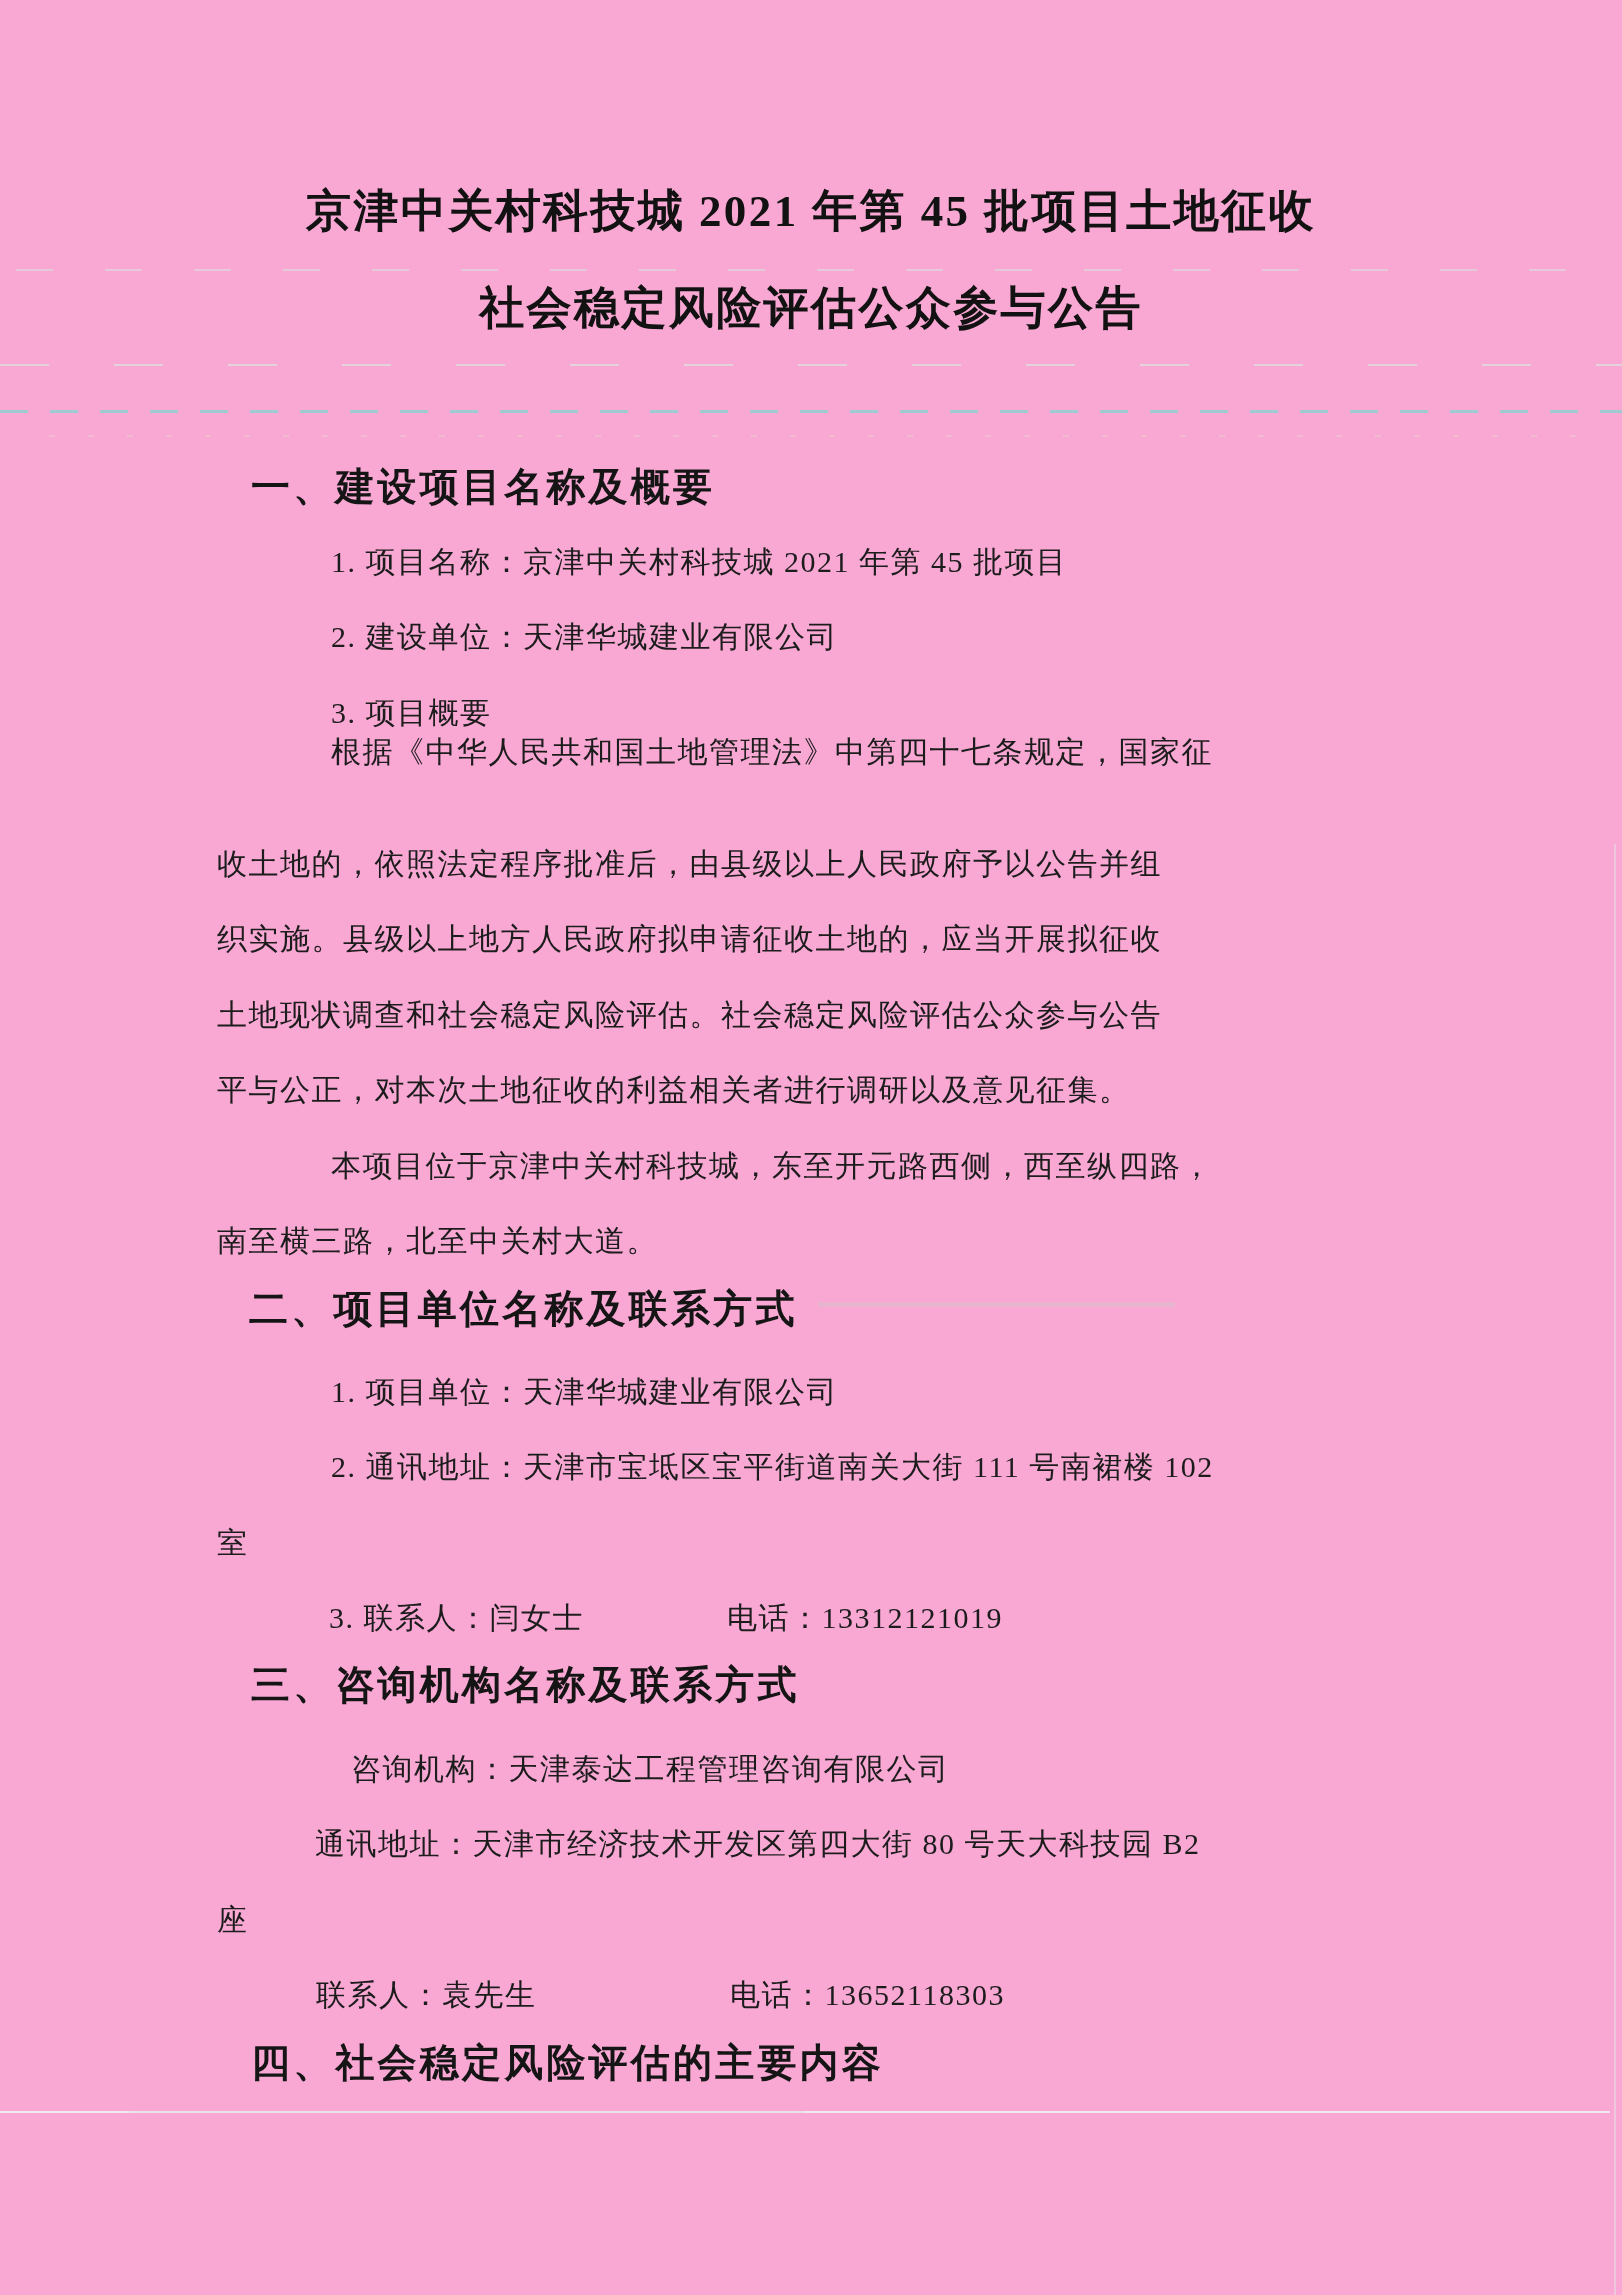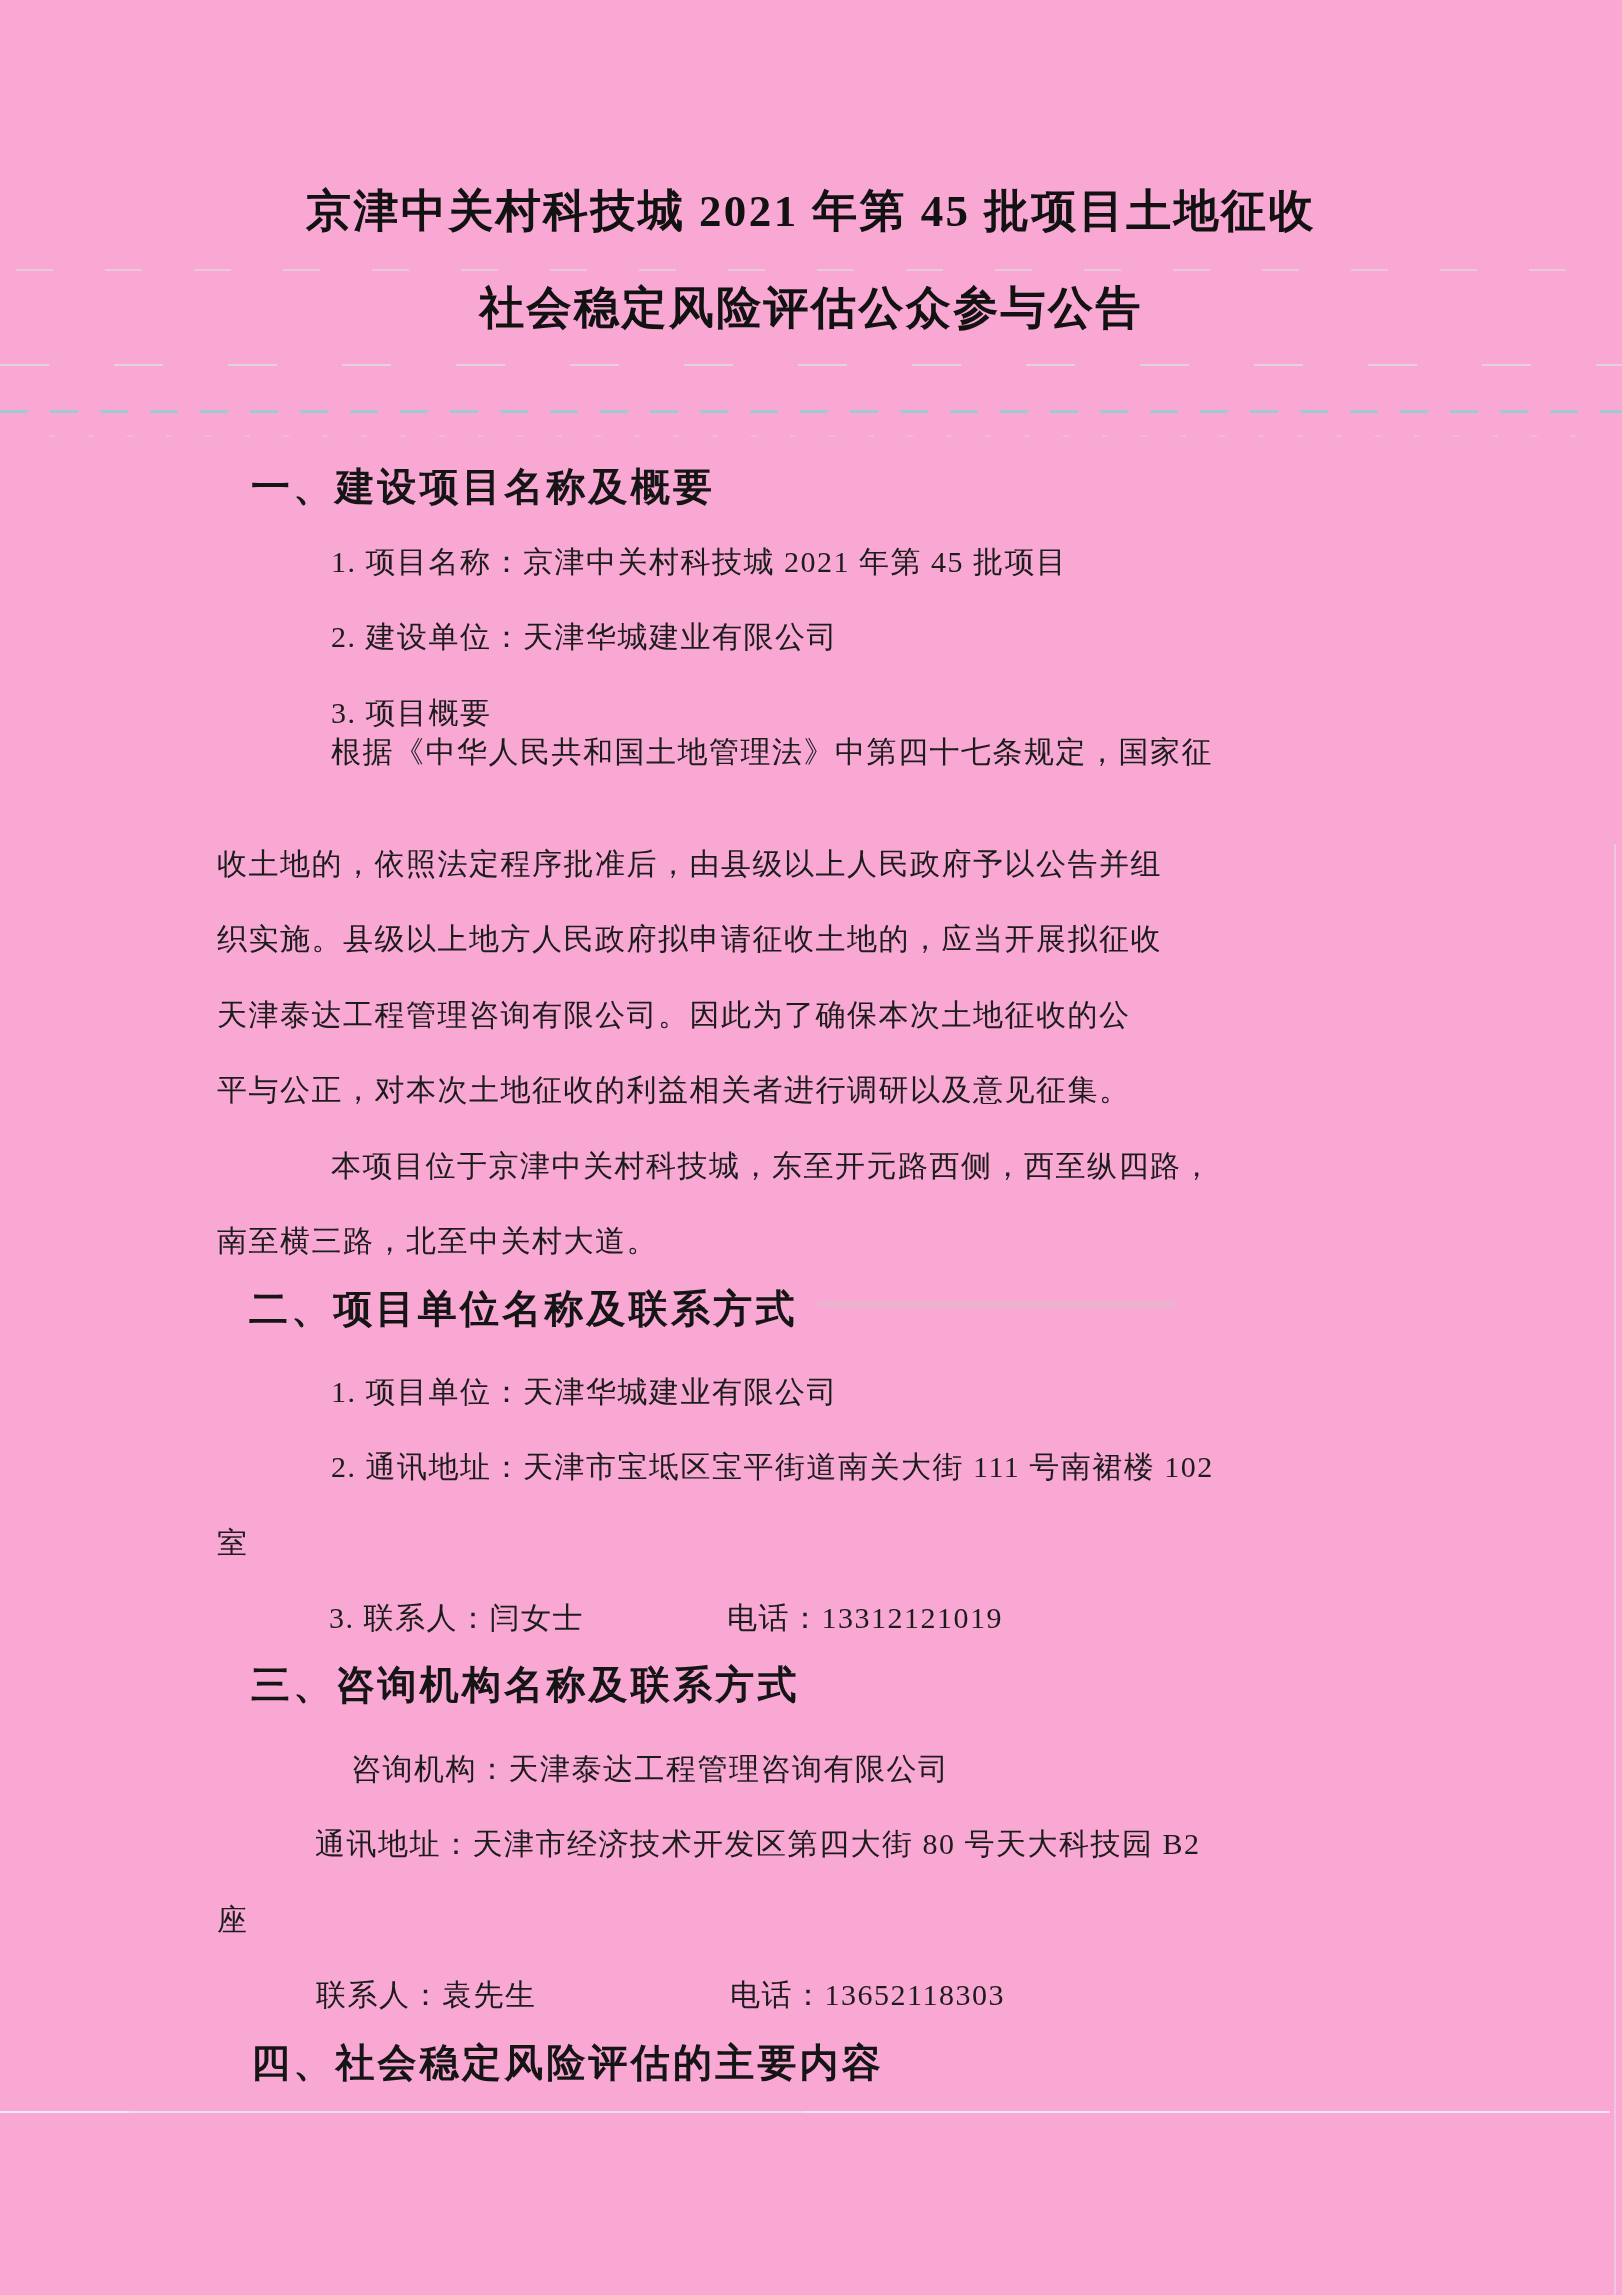--- a/index.html
+++ b/index.html
@@ -94,21 +94,21 @@
   <div class="line title-line" style="top:284px;">社会稳定风险评估公众参与公告</div>
 
   <div class="line heading" style="top:466px;left:251px;">一、建设项目名称及概要</div>
   <div class="line body-text" style="top:541px;left:331px;">1. 项目名称：京津中关村科技城 2021 年第 45 批项目</div>
   <div class="line body-text" style="top:616px;left:331px;">2. 建设单位：天津华城建业有限公司</div>
   <div class="line body-text" style="top:692px;left:331px;">3. 项目概要</div>
 
   <div class="line body-text" style="top:731px;left:331px;">根据《中华人民共和国土地管理法》中第四十七条规定，国家征</div>
   <div class="line body-text" style="top:843px;left:217px;">收土地的，依照法定程序批准后，由县级以上人民政府予以公告并组</div>
   <div class="line body-text" style="top:918px;left:217px;">织实施。县级以上地方人民政府拟申请征收土地的，应当开展拟征收</div>
-  <div class="line body-text" style="top:994px;left:217px;">天津泰达工程管理咨询有限公司。因此为了确保本次土地征收的公</div>
+  <div class="line body-text" style="top:994px;left:217px;">土地现状调查和社会稳定风险评估。社会稳定风险评估公众参与公告</div>
   <div class="line body-text" style="top:1069px;left:217px;">平与公正，对本次土地征收的利益相关者进行调研以及意见征集。</div>
 
   <div class="line body-text" style="top:1145px;left:331px;">本项目位于京津中关村科技城，东至开元路西侧，西至纵四路，</div>
   <div class="line body-text" style="top:1220px;left:217px;">南至横三路，北至中关村大道。</div>
 
   <div class="line heading" style="top:1288px;left:249px;">二、项目单位名称及联系方式</div>
   <div class="line body-text" style="top:1371px;left:331px;">1. 项目单位：天津华城建业有限公司</div>
   <div class="line body-text" style="top:1446px;left:331px;">2. 通讯地址：天津市宝坻区宝平街道南关大街 111 号南裙楼 102</div>
   <div class="line body-text" style="top:1522px;left:217px;">室</div>
   <div class="line body-text" style="top:1597px;left:329px;">

